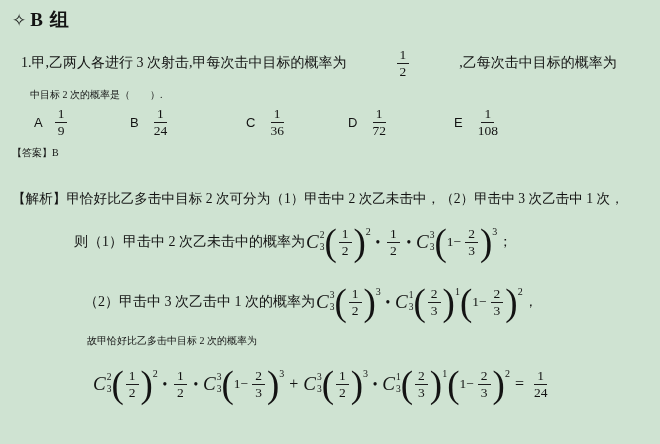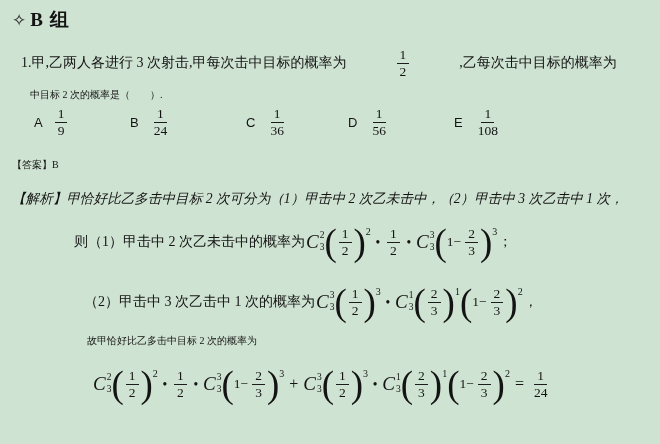--- a/index.html
+++ b/index.html
@@ -15,23 +15,23 @@
   .mline{position:absolute;display:flex;align-items:center;white-space:nowrap;}
 
   .line1{left:21px;top:40px;height:46px;gap:47px;}
   .line2{left:30px;top:88px;}
 
   .options{position:absolute;left:0;top:100px;width:660px;height:44px;}
   .option{position:absolute;top:0;display:flex;align-items:center;height:44px;}
   .opt-label{font-family:"Liberation Sans","DejaVu Sans",sans-serif;
              font-size:13px;margin-right:9px;}
 
-  .ans{left:12px;top:146px;margin-top:12px;}
+  .ans{left:12px;top:146px;}
   .topic{left:12px;top:168px;}
-  .analysis{left:12px;top:190px;font-size:13.6px;font-style:italic;}
+  .analysis{left:12px;top:190px;font-size:13.6px;}
   .tag{font-weight:normal;}
 
   .step1{left:74px;top:216px;height:52px;}
   .step2{left:84px;top:276px;height:52px;}
   .step3{left:87px;top:334px;}
   .final{left:92px;top:356px;height:56px;}
 
   .watermark{position:absolute;right:8px;top:419px;font-style:italic;
              font-size:13.5px;letter-spacing:0.5px;}
 
@@ -107,21 +107,21 @@
             <span class="fnum">1</span>
             <span class="fden">36</span>
           </span>
         </span>
     </div>
     <div class="option" style="left:348px">
       <span class="opt-label">D</span>
       <span class="mline" style="position:static">
           <span class="mfrac">
             <span class="fnum">1</span>
-            <span class="fden">56</span>
+            <span class="fden">72</span>
           </span>
         </span>
     </div>
     <div class="option" style="left:454px">
       <span class="opt-label">E</span>
       <span class="mline" style="position:static">
           <span class="mfrac">
             <span class="fnum">1</span>
             <span class="fden">108</span>
           </span>

